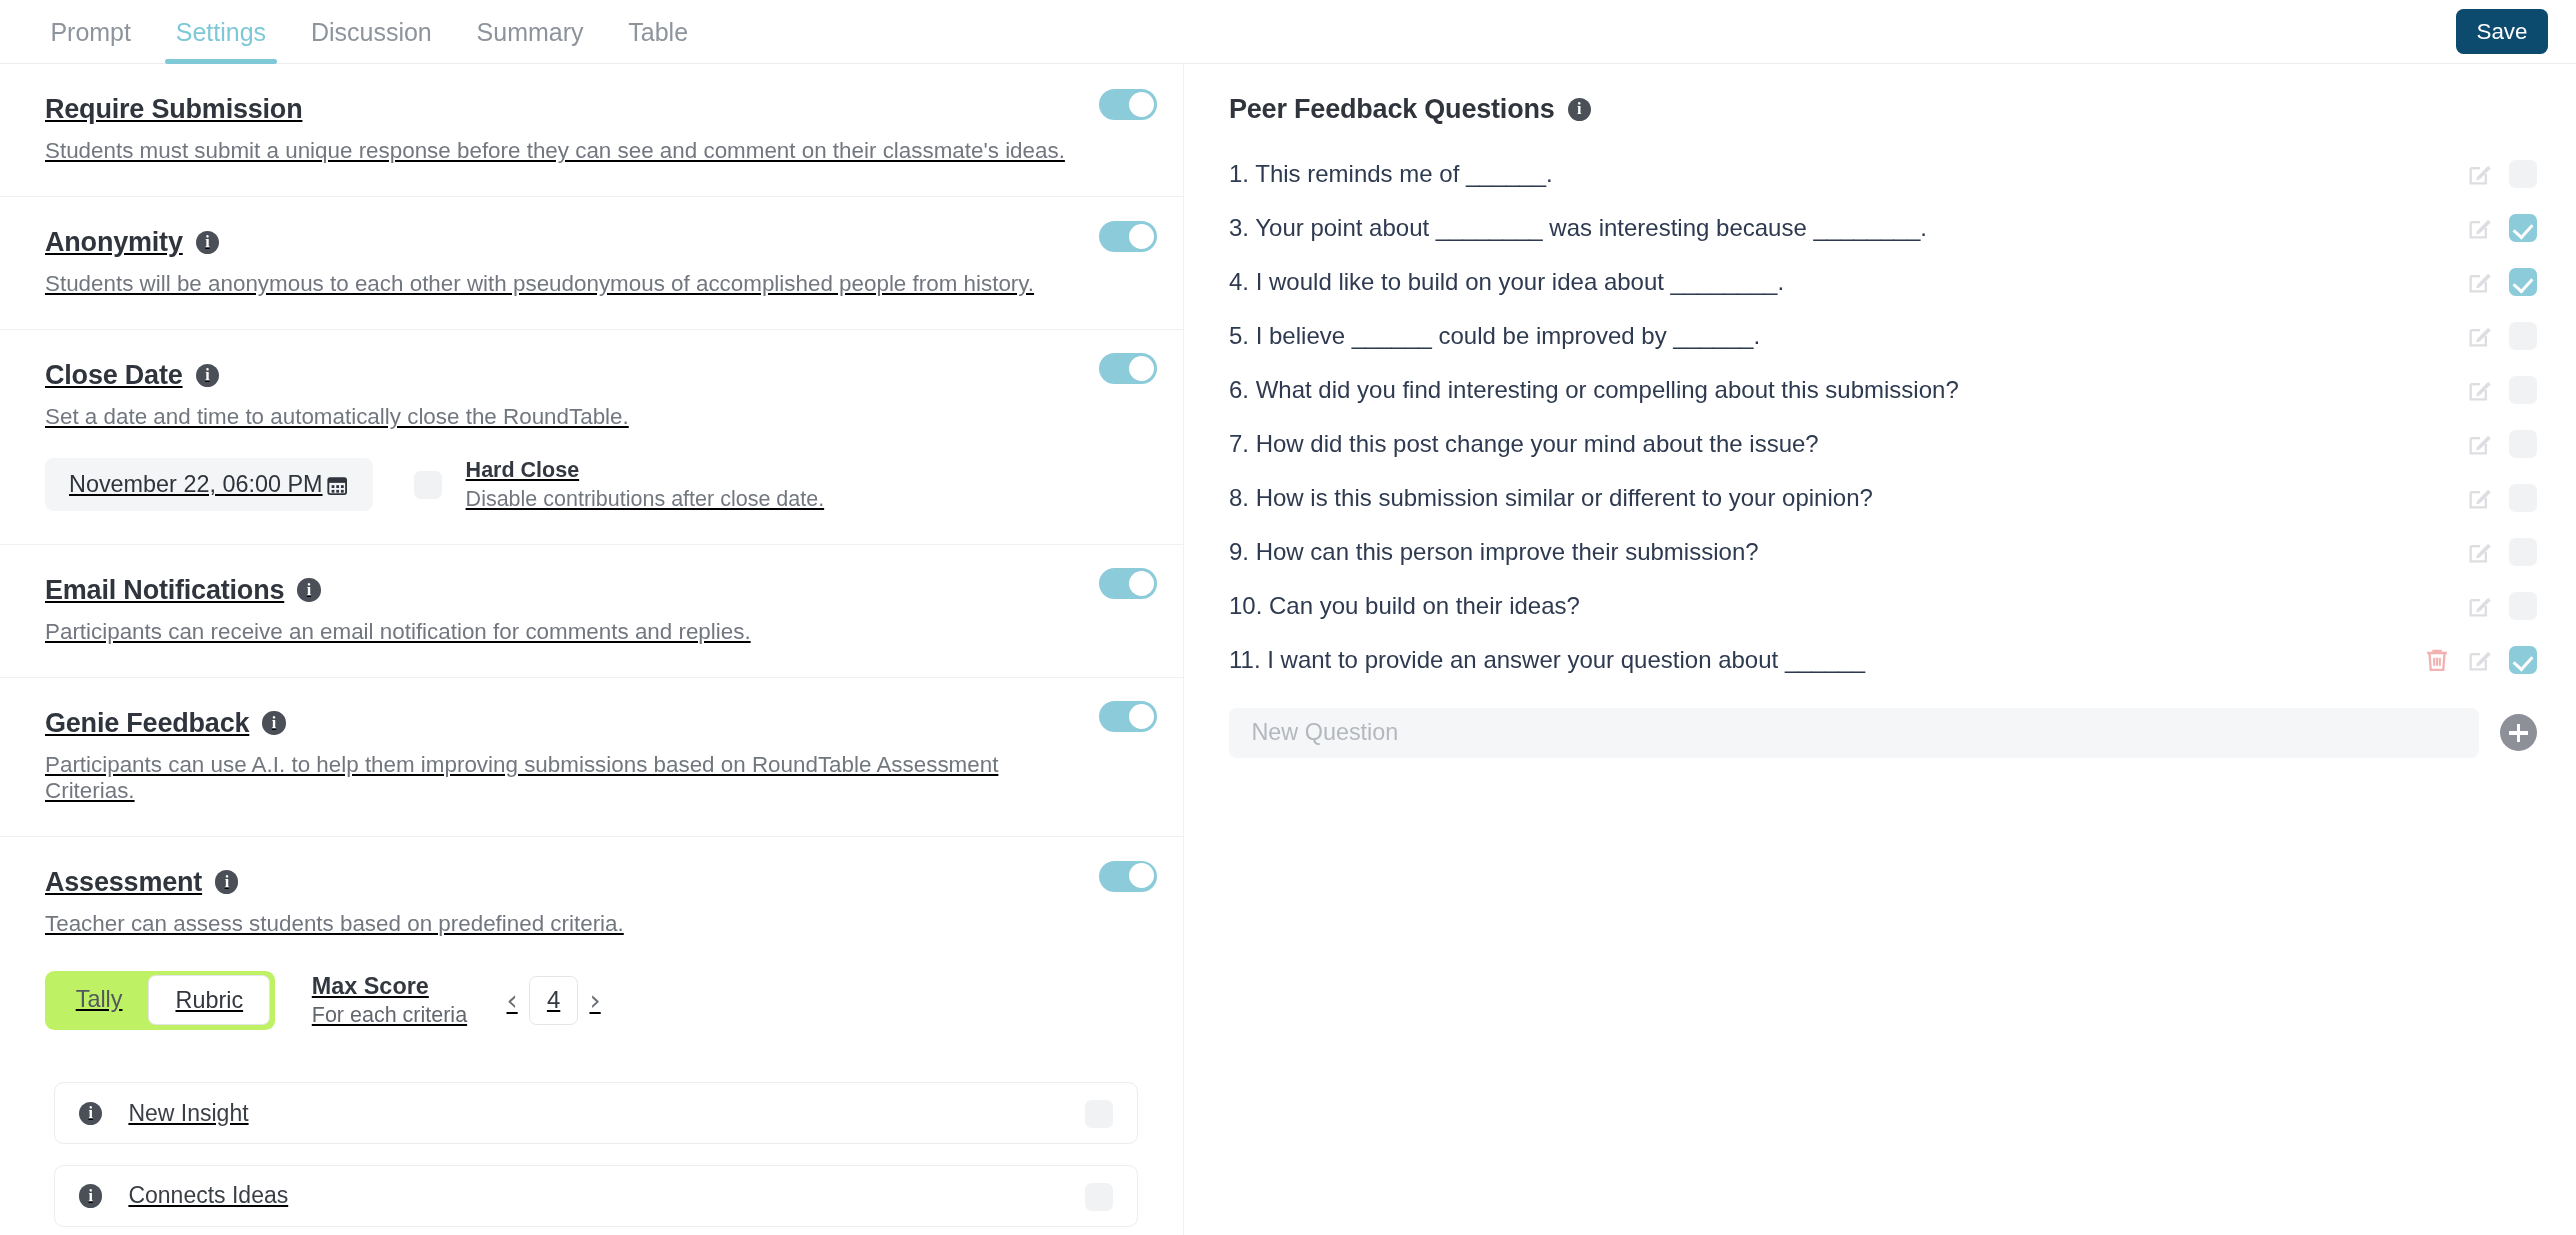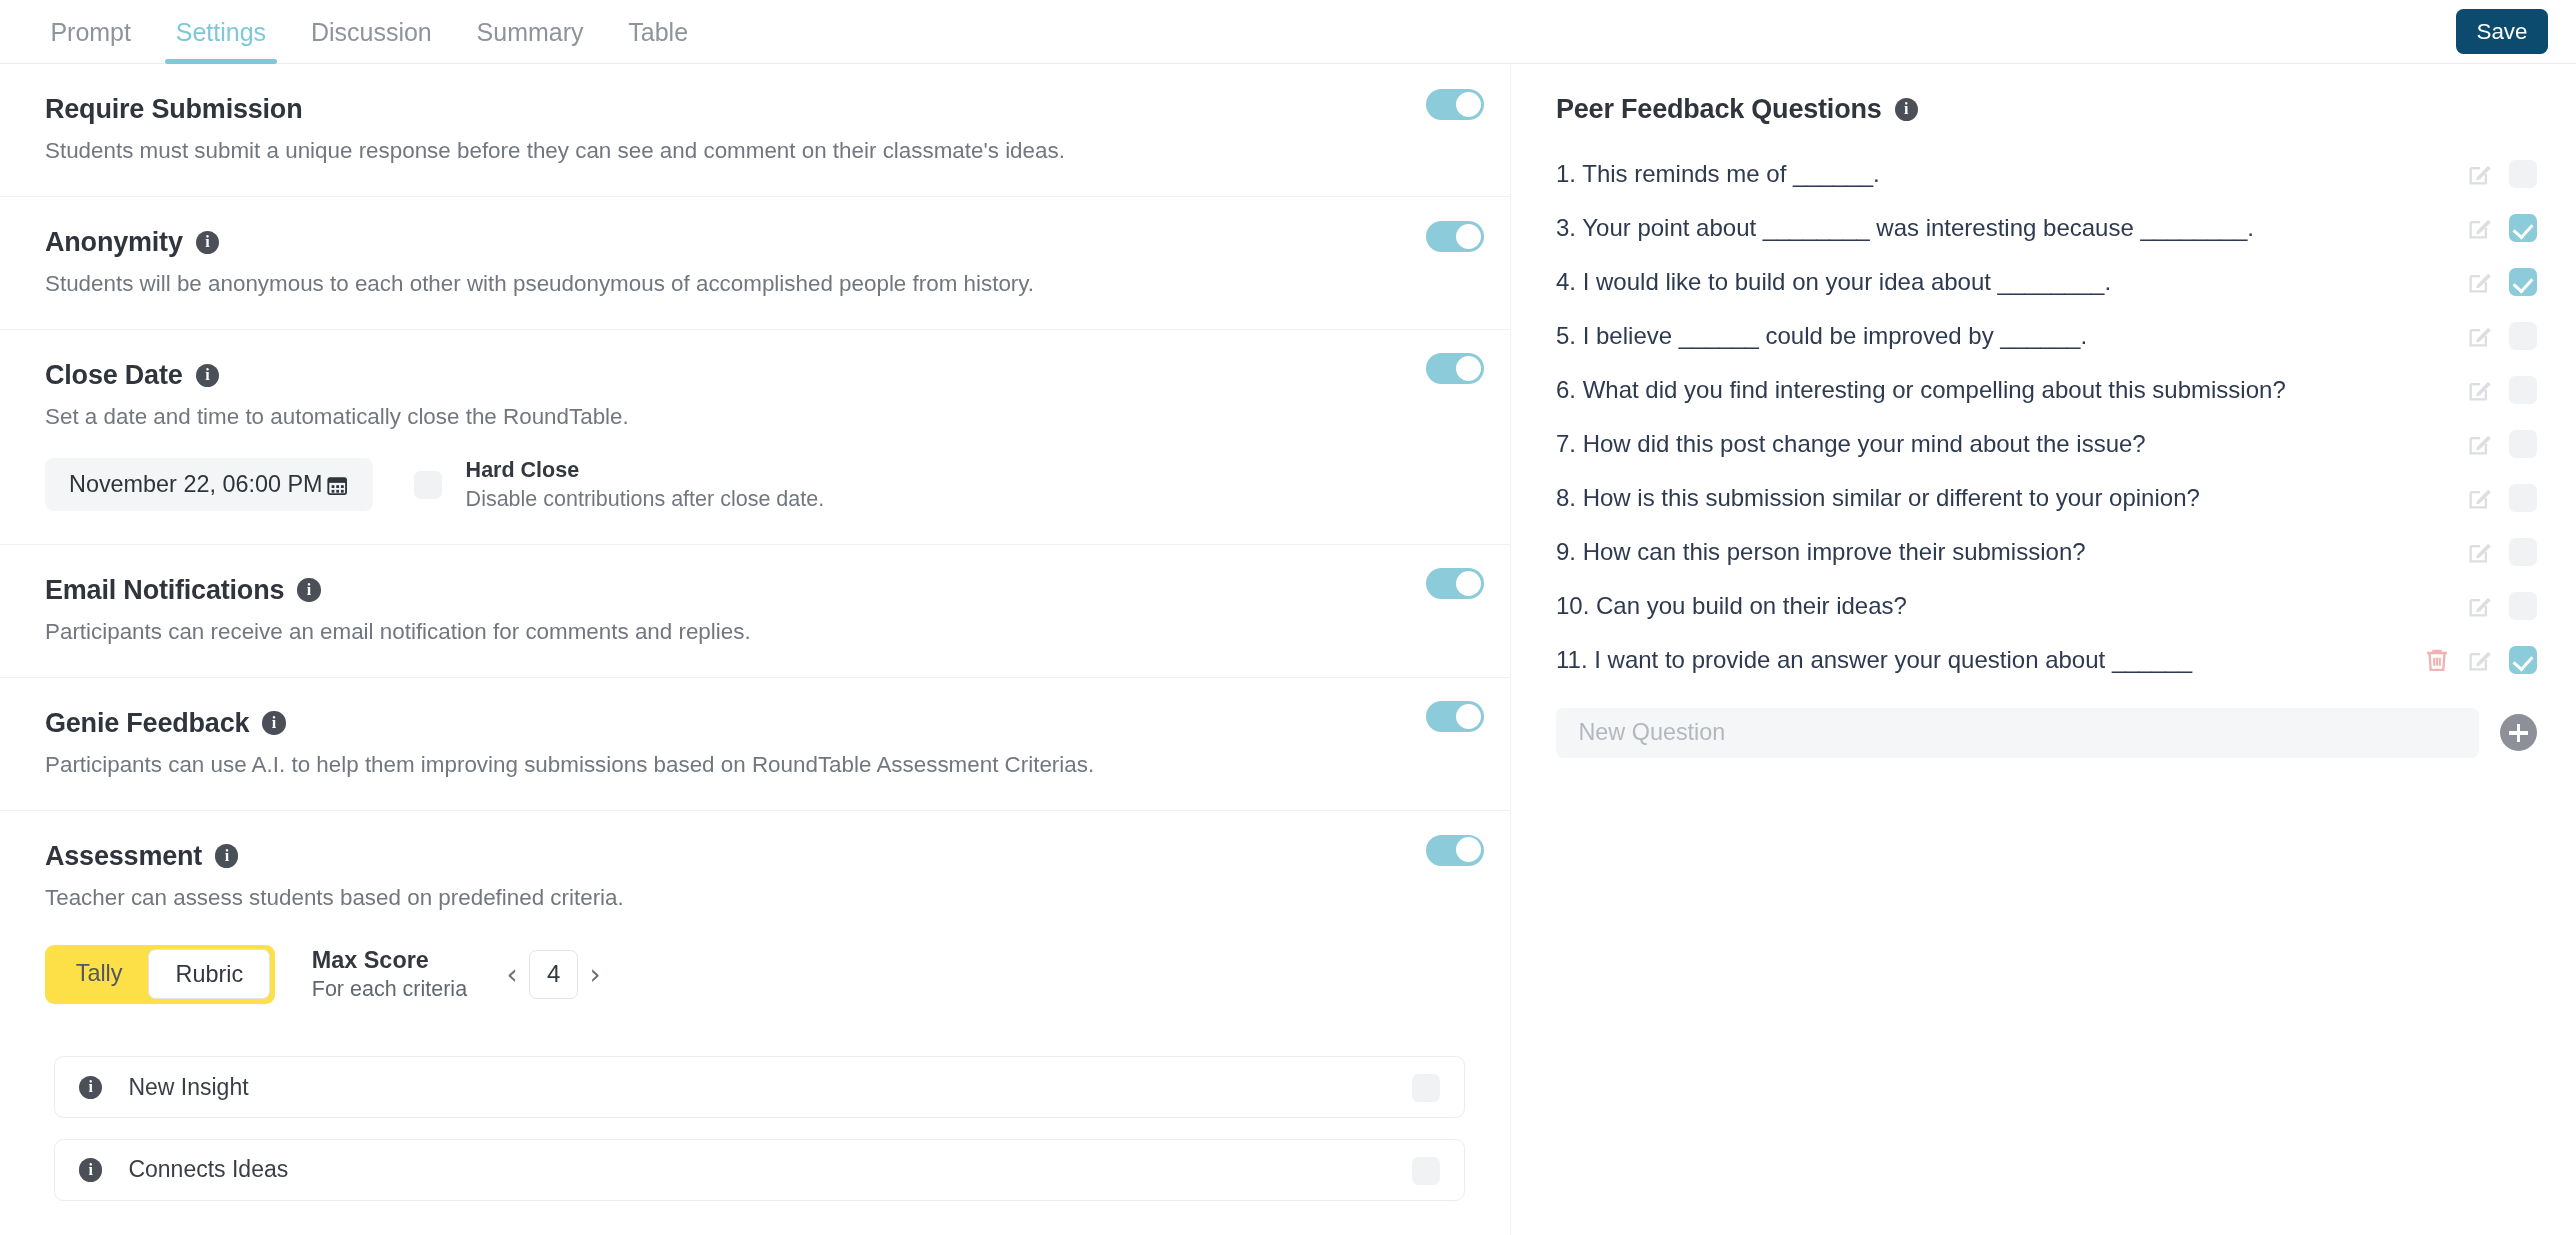--- a/index.html
+++ b/index.html
@@ -48,24 +48,25 @@
     color: #ffffff;
     border: none; border-radius: 7.5px;
     font-size: 22.4px;
     font-family: "Liberation Sans", sans-serif;
     cursor: default;
   }
 
   
   .content { display: flex; height: 1172px; }
   .left-pane {
-    width: 1511px;
+    width: 1184px;
     padding: 0 0 0 0;
     position: relative;
     border-right: 1.9px solid #f0f1f3;
+    text-decoration: underline;
   }
   .right-pane { flex: 1; position: relative; }
 
   
   .setting {
     position: relative;
     padding: 30px 93px 32px 45px;
     border-bottom: 1.9px solid #f0f1f3;
   }
   .setting.noborder { border-bottom: none; }
@@ -153,21 +154,21 @@
     transform: rotate(42deg);
   }
   .hc-text { margin-left: 24px; }
   .hc-title { font-size: 21.5px; font-weight: bold; color: #33373f; }
   .hc-sub { font-size: 21.5px; color: #72777f; margin-top: 3.7px; }
 
   
   .asmt-controls { display: flex; align-items: center; margin-top: 34px; }
   .seg {
     display: flex;
-    background: #fde047;
+    background: #bef264;
     border-radius: 9.3px;
     padding: 4.7px;
   }
   .seg-item {
     font-size: 23.4px;
     color: #53585f;
     padding: 10.3px 26px;
     border-radius: 7.5px;
     cursor: pointer;
   }

